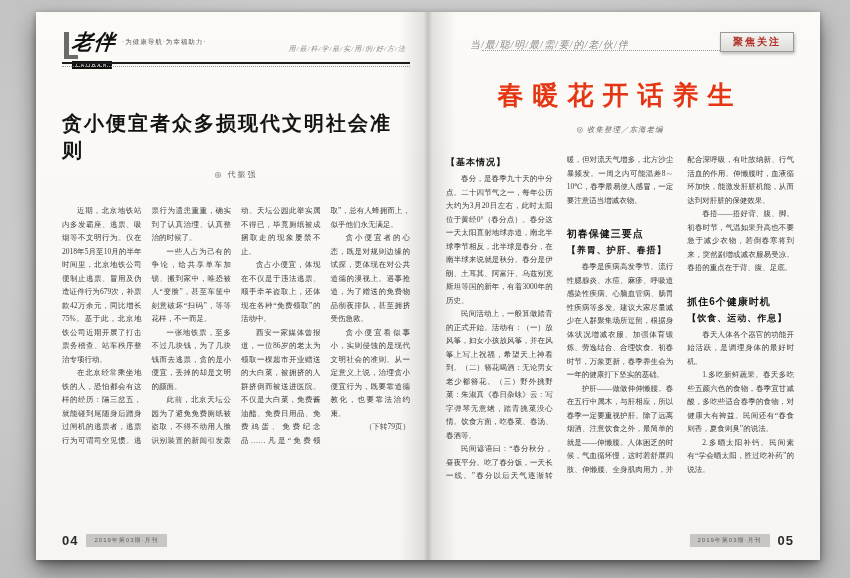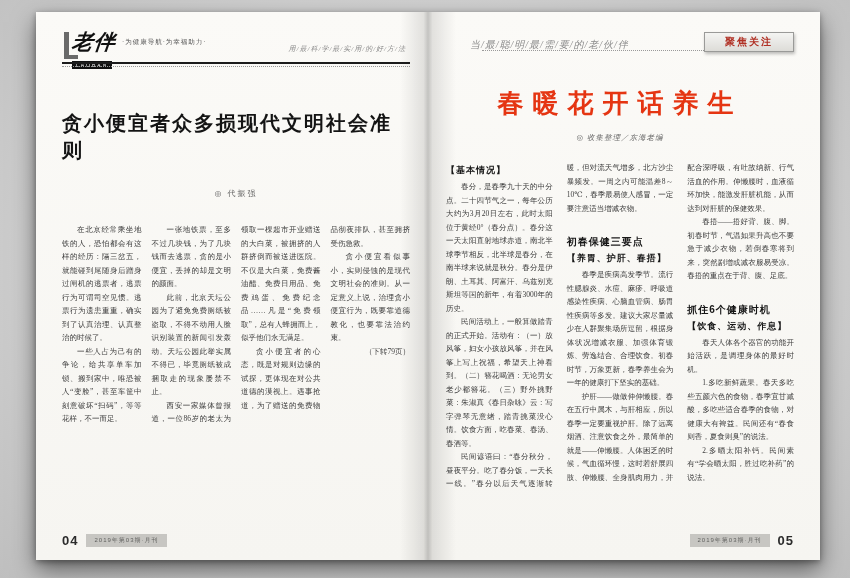--- a/index.html
+++ b/index.html
@@ -34,28 +34,28 @@
   .topline { position:absolute; right:4px; top:12px; font-size:7px; color:#8a8a8a;
     font-style:italic; letter-spacing:1px; }
 
   
   .rp-header { position:relative; height:26px; }
   .rp-header .dots { position:absolute; left:36px; right:0; top:18px; border-bottom:1px dotted #9a9a9a; }
   .rp-topline { position:absolute; left:24px; top:6px; font-size:10px; color:#8a8a8a;
     font-style:italic; letter-spacing:1px; }
   .focus-tag { position:absolute; right:0; top:0; font-size:10px; font-weight:bold;
     color:#b03024; background:linear-gradient(180deg,#f4f4f2,#dddcd8);
-    border:1px solid #9a9a98; padding:2px 20px; letter-spacing:2px;
+    border:1px solid #9a9a98; padding:2px 12px; letter-spacing:2px;
     box-shadow:1px 2px 3px rgba(0,0,0,.25); font-family:"Liberation Sans",sans-serif; }
 
   
   .lp-title { margin-top:42px; text-align:left; font-size:20px; font-weight:900;
     letter-spacing:2px; color:#141414; font-family:"Liberation Sans","DejaVu Sans",sans-serif; }
-  .lp-author { text-align:center; font-size:8px; color:#606060; margin-top:24px; letter-spacing:2px; }
-  .rp-title { margin-top:28px; text-align:center; font-size:26px; font-weight:900;
+  .lp-author { text-align:center; font-size:8px; color:#606060; margin-top:5px; letter-spacing:2px; }
+  .rp-title { margin-top:20px; text-align:center; font-size:26px; font-weight:900;
     letter-spacing:9px; color:#e53512; font-family:"Liberation Sans","DejaVu Sans",sans-serif; }
   .rp-credit { text-align:center; font-size:7.5px; color:#6b6b6b; margin-top:12px; letter-spacing:1px; font-style:italic; }
 
   
   .body-cols { text-align:justify; color:#3c3c3c; overflow:hidden; }
   .body-cols p { text-indent:2em; font-size:7.5px; line-height:1.8; margin:0; }
   .lp-body { margin-top:24px; height:336px; column-count:4; column-gap:10px; }
   .rp-body { margin-top:18px; height:366px; column-count:3; column-gap:14px; }
   .sec-bracket { font-size:9px; font-weight:bold; color:#171717; margin:3px 0 3px;
     font-family:"Liberation Sans",sans-serif; letter-spacing:1px; }
@@ -90,24 +90,26 @@
       <div class="lp-rule">
         <div class="thick"></div>
         <div class="dots"></div>
       </div>
     </div>
 
     <h1 class="lp-title">贪小便宜者众多损现代文明社会准则</h1>
     <div class="lp-author">◎ 代振强</div>
 
     <div class="body-cols lp-body">
+      <p>近期，北京地铁站内多发霸座、逃票、吸烟等不文明行为。仅在2018年5月至10月的半年时间里，北京地铁公司便制止逃票、冒用及伪造证件行为679次，补票款42万余元，同比增长75%。基于此，北京地铁公司近期开展了打击票务稽查、站车秩序整治专项行动。</p>
       <p>在北京经常乘坐地铁的人，恐怕都会有这样的经历：隔三岔五，就能碰到尾随身后蹭身过闸机的逃票者，逃票行为可谓司空见惯。逃票行为遗患重重，确实到了认真治理、认真整治的时候了。</p>
       <p>一些人占为己有的争论，给共享单车加锁、搬到家中，唯恐被人“变脸”，甚至车筐中刻意破坏“扫码”，等等花样，不一而足。</p>
       <p>一张地铁票，至多不过几块钱，为了几块钱而去逃票，贪的是小便宜，丢掉的却是文明的颜面。</p>
       <p>此前，北京天坛公园为了避免免费厕纸被盗取，不得不动用人脸识别装置的新闻引发轰动。天坛公园此举实属不得已，毕竟厕纸被成捆取走的现象屡禁不止。</p>
+      <p>贪占小便宜，体现在不仅是于违法逃票、顺手牵羊盗取上，还体现在各种“免费领取”的活动中。</p>
       <p>西安一家媒体曾报道，一位86岁的老太为领取一棵超市开业赠送的大白菜，被拥挤的人群挤倒而被送进医院。不仅是大白菜，免费酱油醋、免费日用品、免费鸡蛋、免费纪念品……凡是“免费领取”，总有人蜂拥而上，似乎他们永无满足。</p>
       <p>贪小便宜者的心态，既是对规则边缘的试探，更体现在对公共道德的漠视上。遇事抢道，为了赠送的免费物品彻夜排队，甚至拥挤受伤急救。</p>
       <p>贪小便宜看似事小，实则侵蚀的是现代文明社会的准则。从一定意义上说，治理贪小便宜行为，既要靠道德教化，也要靠法治约束。</p>
       <p class="continued">（下转79页）</p>
     </div>
 
     <div class="footer fl">
       <span class="page-num">04</span>
       <span class="issue-box">2019年第03期·月刊</span>
     </div>

